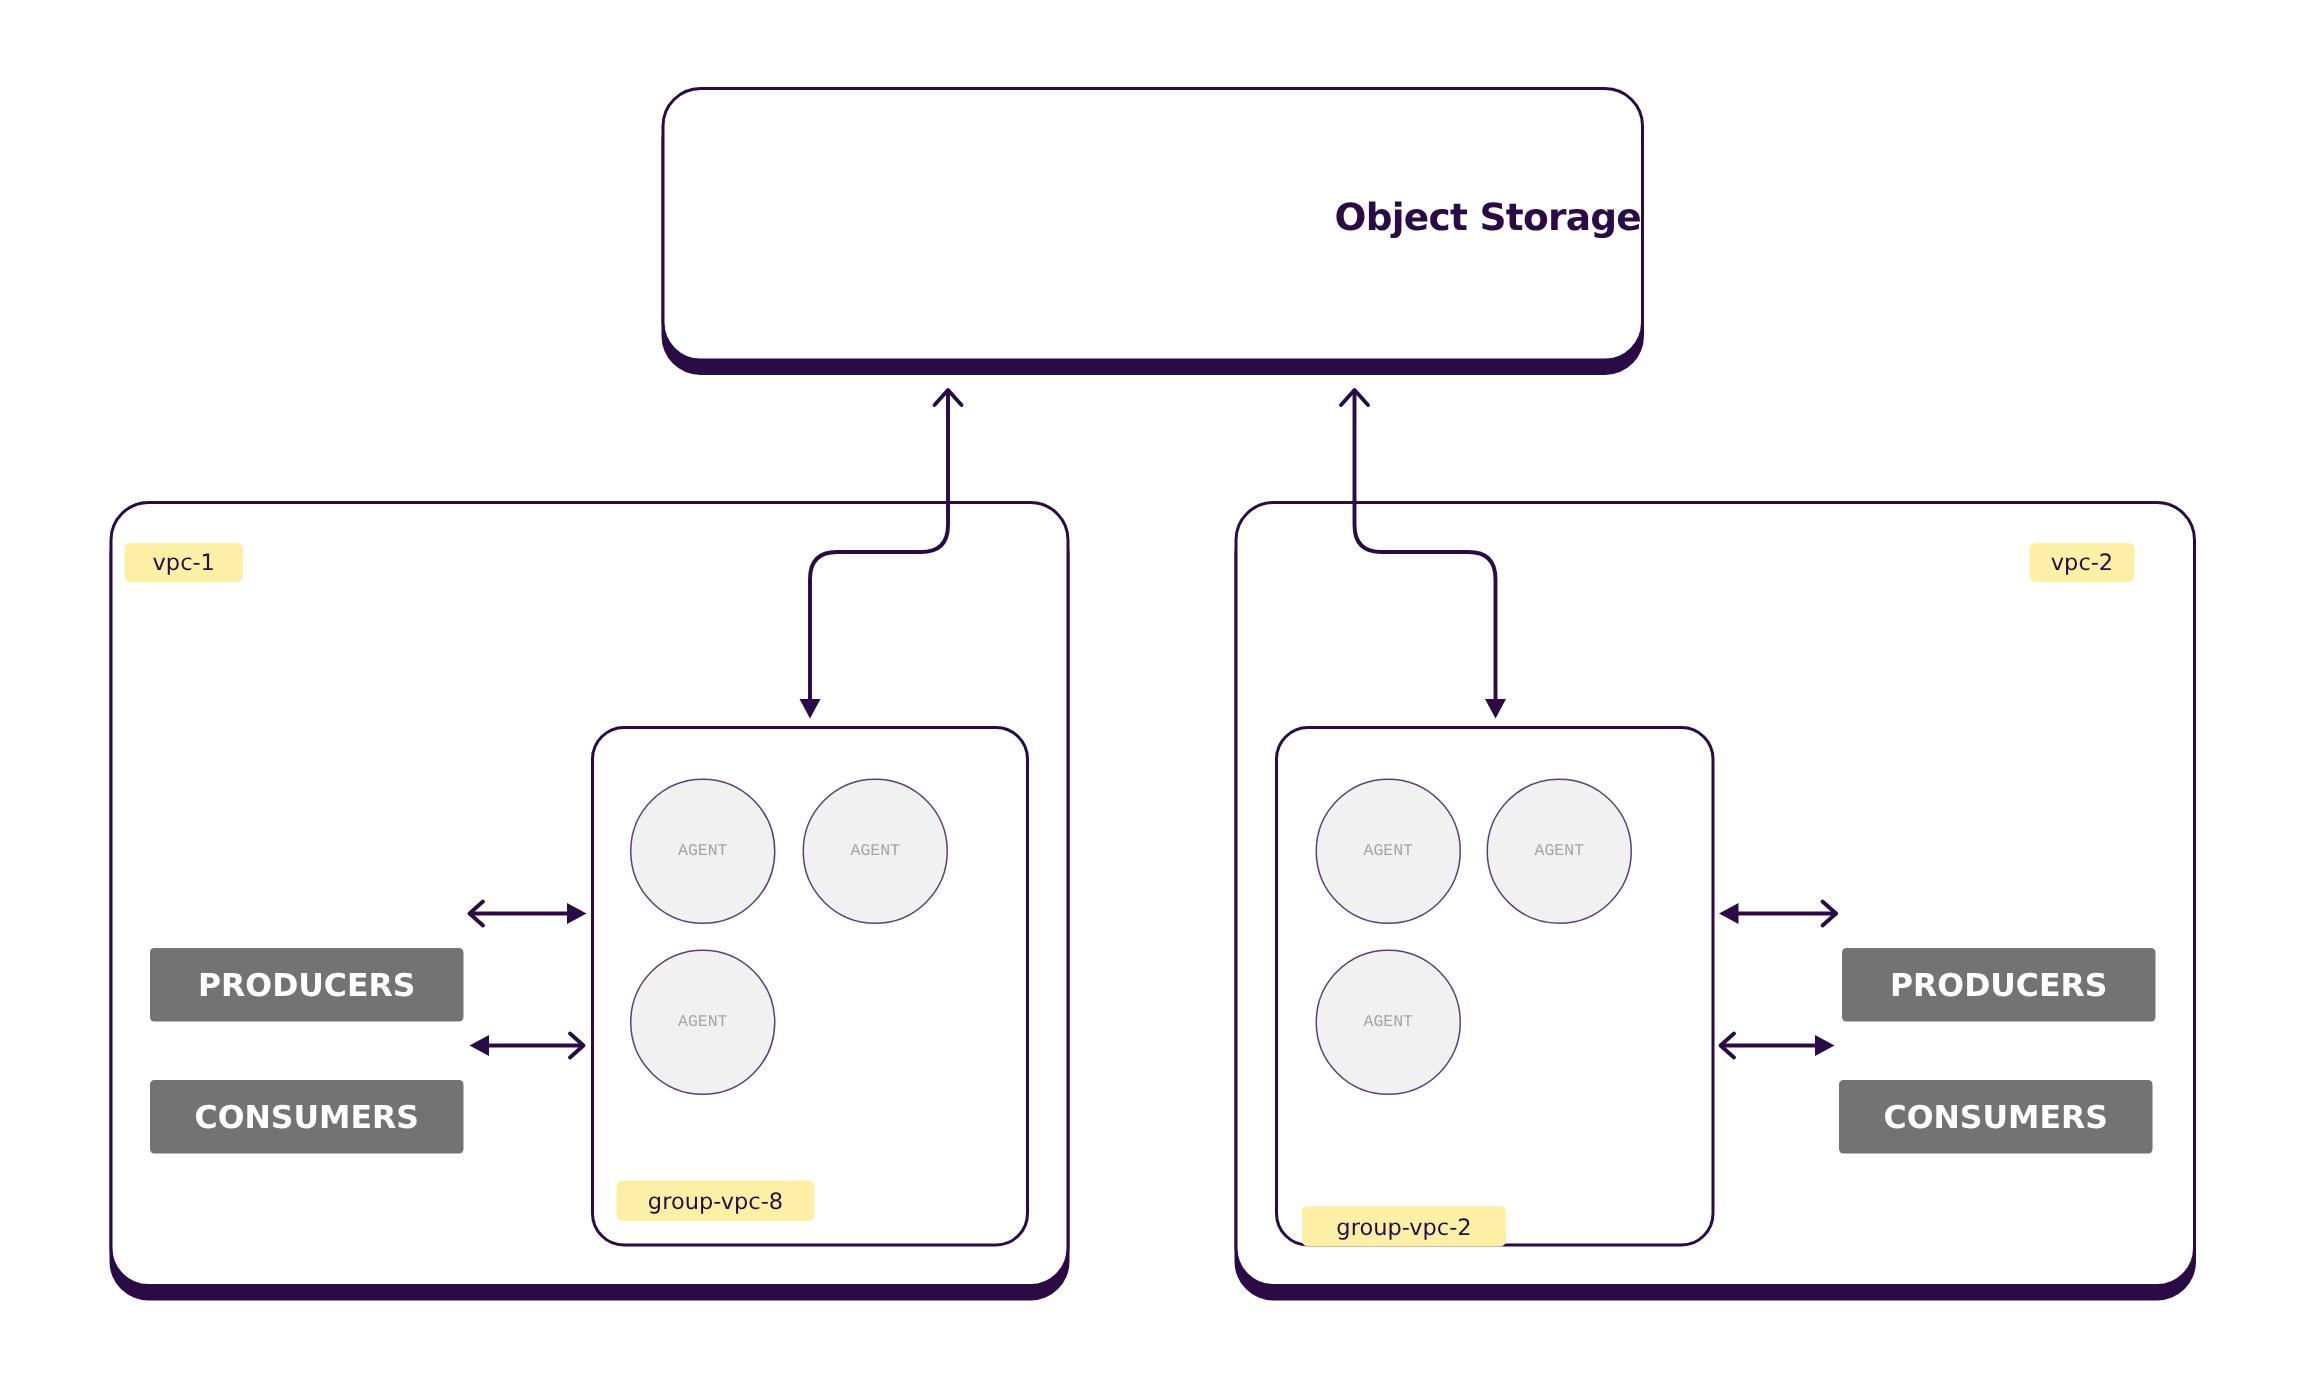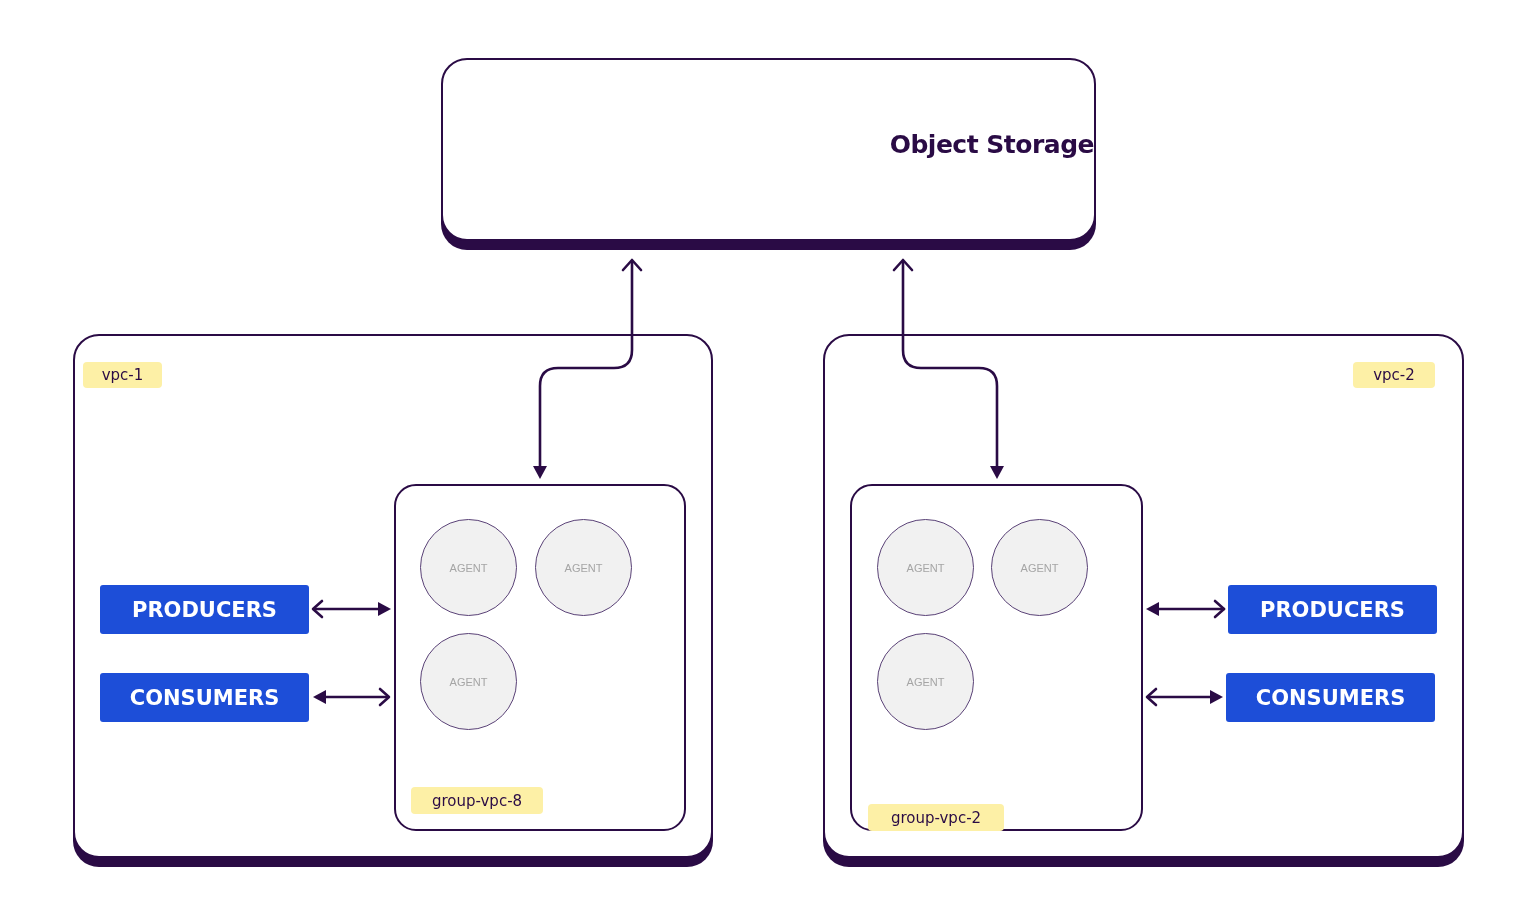--- a/index.html
+++ b/index.html
@@ -26,35 +26,35 @@
   }
   .tag {
     background: #fdf0a6;
     color: #2a0b45;
     border-radius: 4px;
     font-family: "DejaVu Sans", sans-serif;
     font-size: 15px;
     display: flex; align-items: center; justify-content: center;
   }
   .pill {
-    background: #1d4ed8;
+    background: #737373;
     color: #ffffff;
     border-radius: 3px;
     font-family: "DejaVu Sans", sans-serif;
     font-weight: bold;
     font-size: 21px;
-    display: flex; align-items: center; justify-content: center;
+    display: flex; align-items: center; justify-content: center; margin-top: 47px;
   }
   .agent {
     width: 97px; height: 97px;
     border-radius: 50%;
     background: #f1f1f1;
     border: 1.5px solid #5a4277;
     color: #a5a5a5;
-    font-family: Liberation Sans, sans-serif;
+    font-family: Liberation Mono, monospace;
     font-size: 11px;
     display: flex; align-items: center; justify-content: center;
   }
   svg.lines { position: absolute; left: 0; top: 0; width: 1536px; height: 917px; pointer-events: none; }
 </style>
 </head>
 <body>
 
 <div class="abs panel" style="left:441px; top:58px; width:655px; height:183px;">
   <div class="title abs" style="left:0; right:0; top:70px;">Object Storage</div>
@@ -68,21 +68,21 @@
 <div class="abs agent" style="left:420px; top:519px;">AGENT</div>
 <div class="abs agent" style="left:535px; top:519px;">AGENT</div>
 <div class="abs agent" style="left:420px; top:633px;">AGENT</div>
 <div class="abs tag" style="left:411px; top:787px; width:132px; height:27px;">group-vpc-8</div>
 
 <div class="abs pill" style="left:100px; top:585px; width:209px; height:49px;">PRODUCERS</div>
 <div class="abs pill" style="left:100px; top:673px; width:209px; height:49px;">CONSUMERS</div>
 
 <div class="abs panel" style="left:823px; top:334px; width:641px; height:524px;">
 </div>
-<div class="abs tag" style="left:1353px; top:362px; width:82px; height:26px;">vpc-2</div>
+<div class="abs tag" style="left:1353px; top:362px; width:70px; height:26px;">vpc-2</div>
 
 <div class="abs group" style="left:850px; top:484px; width:293px; height:347px;"></div>
 <div class="abs agent" style="left:877px; top:519px;">AGENT</div>
 <div class="abs agent" style="left:991px; top:519px;">AGENT</div>
 <div class="abs agent" style="left:877px; top:633px;">AGENT</div>
 <div class="abs tag" style="left:868px; top:804px; width:136px; height:27px;">group-vpc-2</div>
 
 <div class="abs pill" style="left:1228px; top:585px; width:209px; height:49px;">PRODUCERS</div>
 <div class="abs pill" style="left:1226px; top:673px; width:209px; height:49px;">CONSUMERS</div>
 

